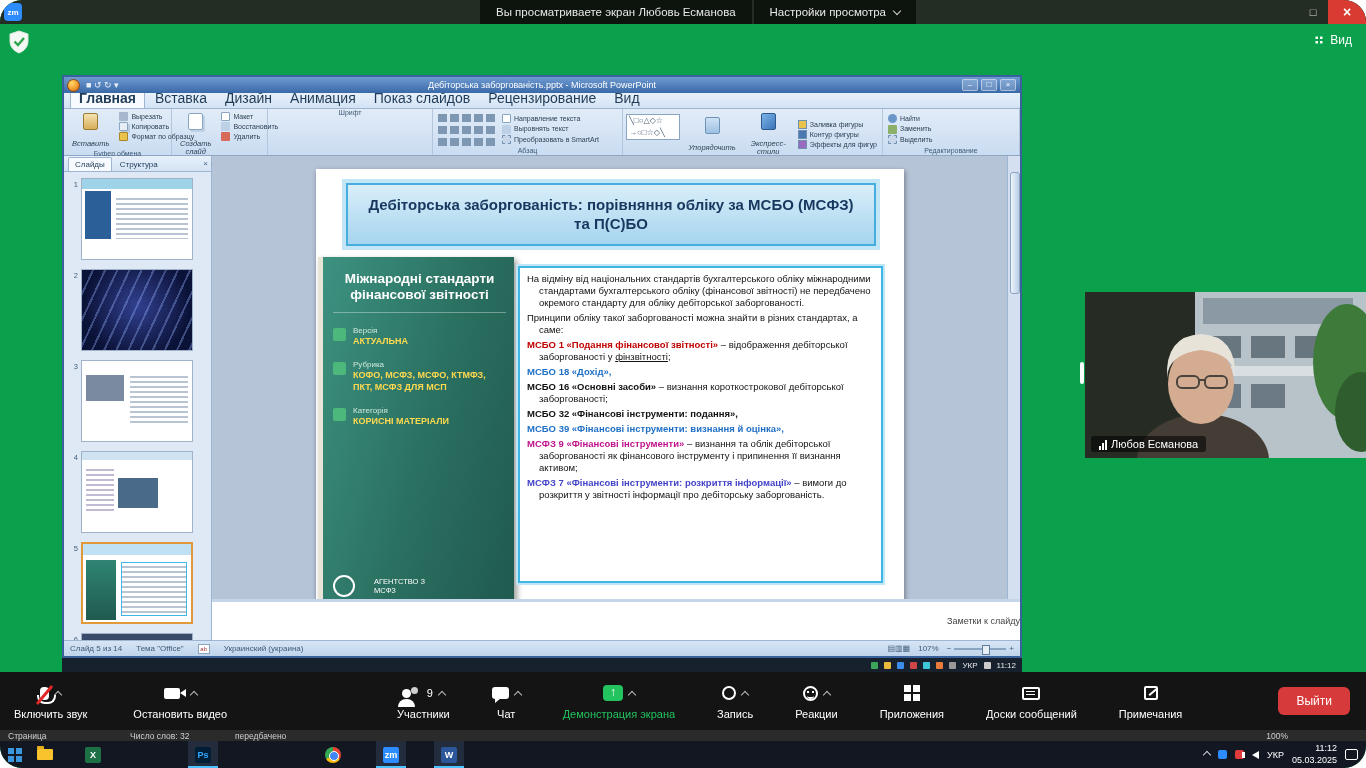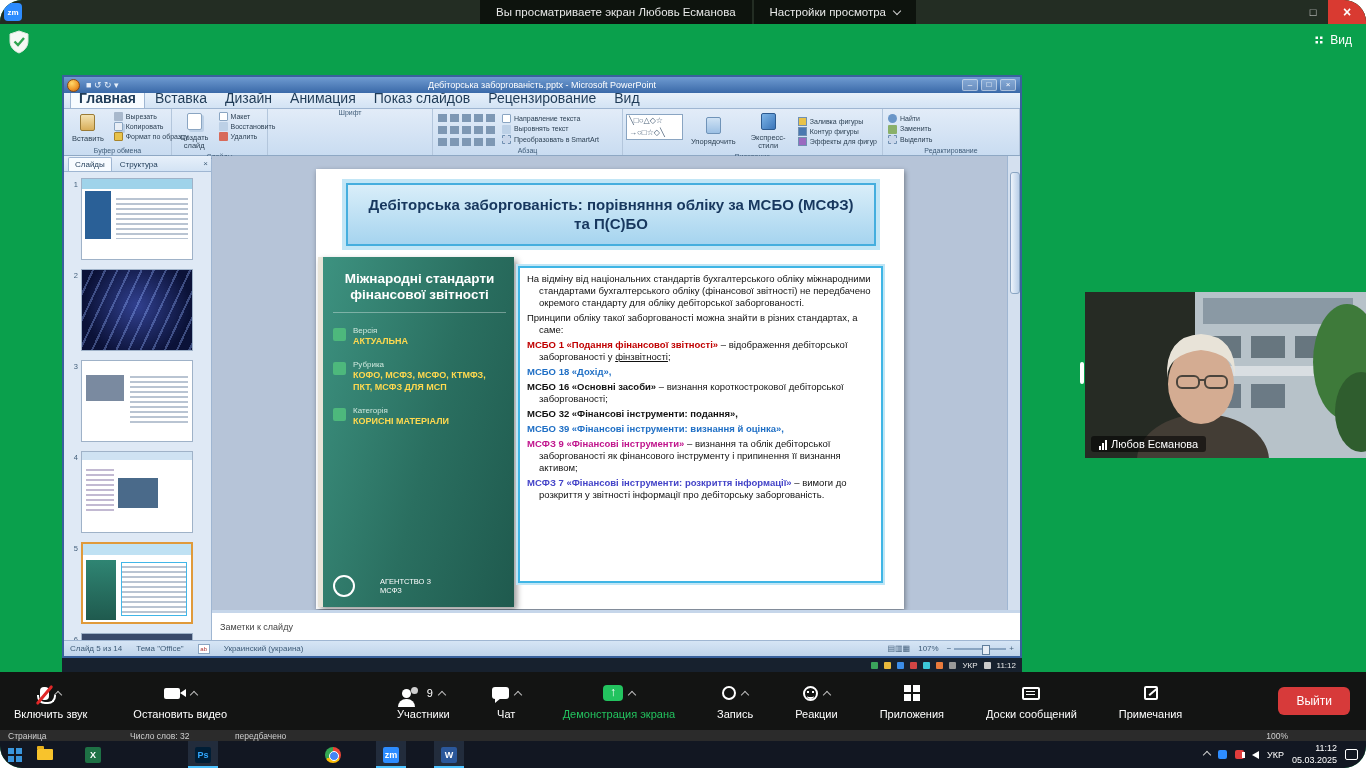--- a/index.html
+++ b/index.html
@@ -37,21 +37,21 @@
   .pwb.min::before { content:"\2013"; } .pwb.max::before { content:"\25A1"; } .pwb.cls::before { content:"\00D7"; }
 
   .ppt-tabs { height:16px; background:linear-gradient(#e7f0fa,#d3e3f4); display:flex; align-items:flex-end; padding-left:6px; gap:2px; border-bottom:1px solid #9fb6d2; }
   .ptab { font-size:14px; color:#1f3b57; padding:12px 8px 2px; border-radius:3px 3px 0 0; }
   .ptab.active { background:#f7fbff; border:1px solid #9fb6d2; border-bottom:none; font-weight:bold; }
 
   .ribbon { height:47px; background:linear-gradient(#e2ecf8,#c9dcf1); display:flex; border-bottom:1px solid #8ea8c4; }
   .rgroup { position:relative; border-right:1px solid #b3c6dc; display:flex; flex-direction:column; }
   .rg-body { flex:1; display:flex; padding:2px 3px 0; gap:3px; }
   .rg-label { text-align:center; font-size:7px; color:#3e5b77; padding-bottom:1px; }
-  .bigbtn { display:flex; flex-direction:column; align-items:center; justify-content:center; gap:4px; padding:1px 4px; border:1px solid transparent; border-radius:2px; }
+  .bigbtn { display:flex; flex-direction:column; align-items:center; justify-content:center; gap:10px; padding:1px 4px; border:1px solid transparent; border-radius:2px;font-style:italic; }
   .bb-ic { width:15px; height:17px; border-radius:2px; }
   .ic-paste { background:linear-gradient(#f4e3b2,#d8ae5a); border:1px solid #9a7b36; }
   .ic-newslide { background:#fff; border:1px solid #8aa5c2; box-shadow:2px 2px 0 #bcd0e6; }
   .ic-styles { background:linear-gradient(135deg,#7db5e8,#3a74b8); border:1px solid #2c5a90; }
   .ic-arrange { background:linear-gradient(#cfe2f4,#9cc0e4); border:1px solid #6f93b8; }
   .bb-label { font-size:7.5px; color:#2b3f52; text-align:center; line-height:1.1; }
   .smallcol { display:flex; flex-direction:column; justify-content:flex-start; gap:1px; padding-top:1px; }
   .sbtn { display:flex; align-items:center; gap:3px; font-size:7px; color:#2b3f52; padding:0 2px; line-height:1.3; white-space:nowrap; }
   .mi { width:9px; height:9px; border-radius:1px; flex:0 0 auto; }
   .mi-cut { background:#a8b8cc; }
@@ -113,30 +113,30 @@
   .vscroll::before { content:""; position:absolute; left:2px; top:16px; width:8px; height:120px; background:linear-gradient(90deg,#eef4fb,#b9cfe8); border:1px solid #8aa5c2; border-radius:3px; }
   .slide { position:absolute; left:104px; top:13px; width:588px; height:440px; background:#fff; box-shadow:1px 2px 5px rgba(0,0,0,.4); }
   .stitle { position:absolute; left:30px; top:14px; width:530px; height:63px; background:linear-gradient(#d9eef9,#a6d4ef); border:2px solid #45aede; box-shadow:0 0 0 4px #c2e6f6; display:flex; align-items:center; justify-content:center; text-align:center; font-weight:bold; font-size:15px; color:#17375e; padding:0 20px; line-height:1.25; }
   
   .book { position:absolute; left:2px; top:88px; width:196px; height:350px; background:linear-gradient(105deg,#3d9280,#2a6f60 55%,#1f5a4e); border-left:5px solid #e8e4d8; box-shadow:3px 3px 6px rgba(0,0,0,.4); padding:10px 8px 6px 10px; display:flex; flex-direction:column; }
   .book-title { color:#fff; font-weight:bold; font-size:13.5px; text-align:center; line-height:1.15; padding:4px 2px 10px; border-bottom:1px solid rgba(255,255,255,.35); }
   .bitem { display:flex; gap:7px; margin-top:13px; }
   .bic { width:13px; height:13px; background:#4db87c; border-radius:2px; flex:0 0 auto; margin-top:2px; }
   .blab { font-size:8px; color:#cfe8dd; }
   .bval { font-size:9px; font-weight:bold; color:#ffd94f; line-height:1.25; margin-top:1px; }
-  .bfoot { margin-top:auto; display:flex; align-items:center; gap:25px; padding-bottom:4px; }
+  .bfoot { margin-top:auto; display:flex; align-items:center; gap:19px; padding-bottom:4px; }
   .blogo { width:22px; height:22px; border:2px solid #fff; border-radius:50%; flex:0 0 auto; }
   .bpub { font-size:7.5px; color:#fff; line-height:1.2; width:60px; }
   
   .tbox { position:absolute; left:202px; top:97px; width:365px; height:317px; background:#fff; border:2px solid #3fb5e5; box-shadow:0 0 0 2px #bfe6f6; padding:5px 7px; font-size:9.5px; color:#111; line-height:1.26; overflow:hidden; }
   .sp1 { padding-left:12px; text-indent:-12px; margin-bottom:3px; }
   .sp1 b { font-weight:bold; }
   .ul { text-decoration:underline; }
 
-  .notes { height:30px; background:#fff; border-top:3px solid #c6d6ea; font-size:9px; color:#444; display:flex; align-items:center; padding-left:8px; }
+  .notes { height:41px; background:#fff; border-top:3px solid #c6d6ea; font-size:9px; color:#444; display:flex; align-items:center; padding-left:8px;justify-content:flex-end; }
   .statusbar { height:16px; background:linear-gradient(#d6e5f5,#bfd4ea); border-top:1px solid #9fb6d2; display:flex; align-items:center; font-size:8px; color:#3e5b77; padding:0 6px; gap:14px; }
   .st-right { margin-left:auto; display:flex; align-items:center; gap:8px; }
   .viewics::before { content:"\25A4 \25A5 \25A6"; font-size:8px; color:#44607c; }
   .zslider { display:flex; align-items:center; gap:3px; color:#44607c; }
   .zslider::before { content:"\2212"; }
   .ztrack { width:52px; height:2px; background:#8aa5c2; position:relative; }
   .ztrack::before { content:""; position:absolute; left:28px; top:-3px; width:6px; height:8px; background:#e8eef6; border:1px solid #607e9c; }
   .zslider::after { content:"+"; }
   .spell { width:12px; height:10px; background:#fff; border:1px solid #8aa5c2; font-size:6px; color:#a33; text-align:center; line-height:9px; }
   .spell::before { content:"ab"; }

